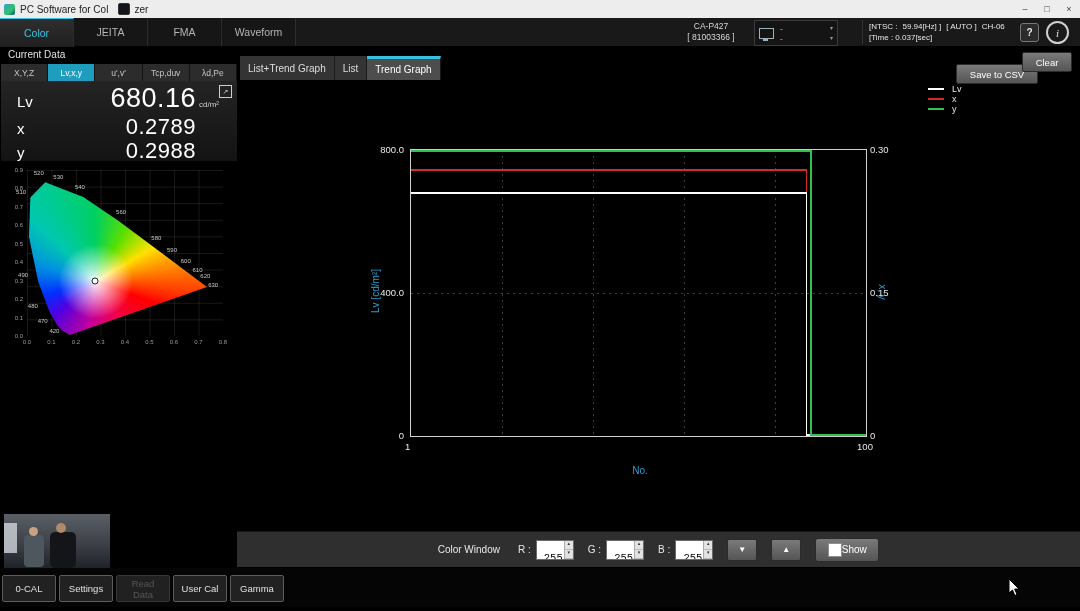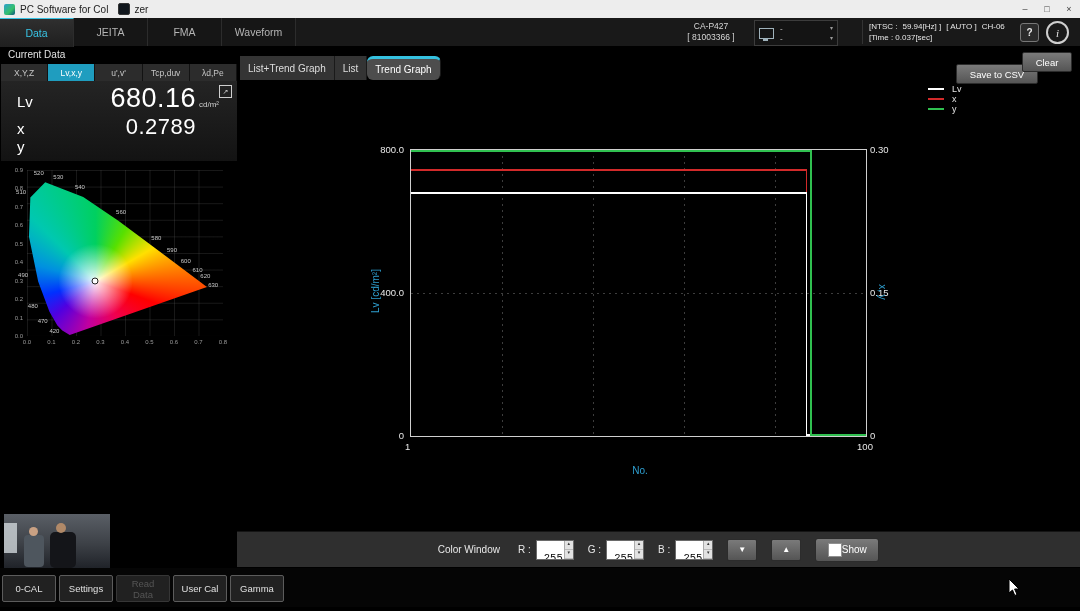--- a/index.html
+++ b/index.html
@@ -80,21 +80,21 @@
   .cie-wl-label{position:absolute;font-size:6px;color:#c8c8c8;transform:translate(-50%,-50%);white-space:nowrap;}
   #cie-yticks{position:absolute;left:8px;top:8px;width:16px;height:166px;}
   .cie-ytick{position:absolute;right:2px;font-size:6px;color:#9a9a9a;transform:translateY(-50%);}
   #cie-xticks{position:absolute;left:26px;top:177px;width:196px;height:8px;}
   .cie-xtick{position:absolute;font-size:6px;color:#9a9a9a;transform:translateX(-50%);}
 
   
   .graph-tabs{position:absolute;left:240px;top:56px;height:24px;display:flex;}
   .graph-tab{padding:0 8px;display:flex;align-items:center;font-size:10px;color:#dedede;
              background:#343434;border-right:1px solid #1a1a1a;}
-  .graph-tab.active{background:#4d4d4d;color:#fff;border-top:3px solid #35c1e0;border-radius:6px;}
+  .graph-tab.active{background:#4d4d4d;color:#fff;border-top:3px solid #35c1e0;}
   .btn{background:linear-gradient(#7a7a7a,#555);border:1px solid #2c2c2c;border-radius:2px;
        color:#fff;font-size:9.5px;display:flex;align-items:center;justify-content:center;}
   .save-csv{position:absolute;left:956px;top:64px;width:82px;height:20px;}
   .clear-btn{position:absolute;left:1022px;top:52px;width:50px;height:20px;}
 
   
   #legend{position:absolute;left:928px;top:84px;}
   .legend-row{display:flex;align-items:center;height:9px;margin-bottom:1px;}
   .legend-swatch{width:16px;height:2px;margin-right:8px;}
   .legend-label{font-size:9px;color:#e2e2e2;}
@@ -158,21 +158,21 @@
     <span>zer</span>
     <div class="win-controls">
       <span class="win-btn">–</span>
       <span class="win-btn">□</span>
       <span class="win-btn">×</span>
     </div>
   </div>
 
   <div class="topbar">
     <div class="main-tabs" id="main-tabs">
-        <div class="main-tab active">Data</div>
+        <div class="main-tab active">Color</div>
         <div class="main-tab">JEITA</div>
         <div class="main-tab">FMA</div>
         <div class="main-tab">Waveform</div>
       </div>
     <div class="device-info">
       <div>CA-P427</div>
       <div>[ 81003366 ]</div>
     </div>
     <div class="probe-box">
       <span class="monitor-icon"></span>
@@ -217,20 +217,21 @@
           <span class="dr-value">680.16</span>
           <span class="dr-unit">cd/m²</span>
         </div>
         <div class="data-row">
           <span class="dr-name">x</span>
           <span class="dr-value">0.2789</span>
           <span class="dr-unit"></span>
         </div>
         <div class="data-row">
           <span class="dr-name">y</span>
+          <span class="dr-value">0.2988</span>
           <span class="dr-unit"></span>
         </div>
       </div>
   </div>
 
   <div class="cie-box">
     <div class="cie-plot">
       <div class="cie-horseshoe"></div>
       <div class="cie-point" id="cie-point" style="left: 34.8625%; top: 66.8%;"></div>
       <div id="cie-wl">

